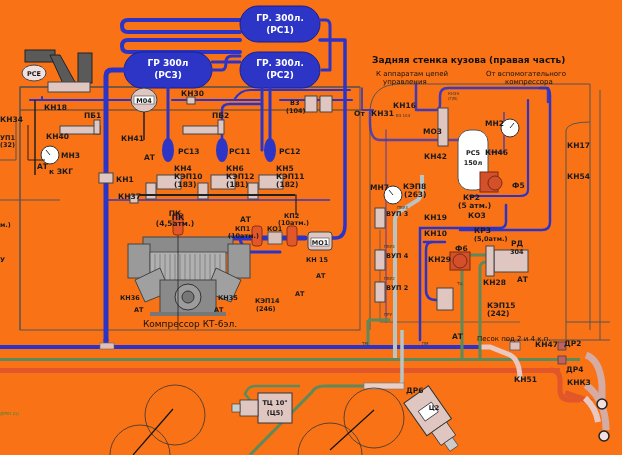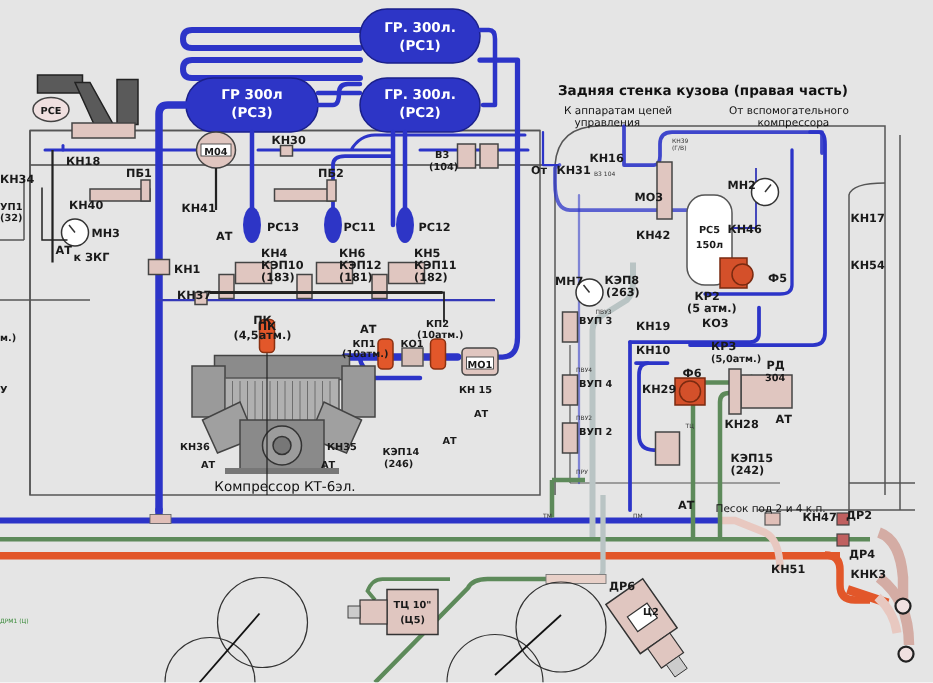--- a/index.html
+++ b/index.html
@@ -1,16 +1,16 @@
 <!DOCTYPE html>
 <html><head>
 <meta charset="utf-8">
 <style>
   html,body{margin:0;padding:0;background:#fff;}
-  #stage{position:relative;width:622px;height:455px;overflow:hidden;background:#e5e5e5;font-family:"DejaVu Sans",sans-serif;}
+  #stage{position:relative;width:622px;height:455px;overflow:hidden;background:#f97316;font-family:"DejaVu Sans",sans-serif;}
   svg{position:absolute;left:0;top:0;}
   .lbl{font-family:"DejaVu Sans",sans-serif;font-size:7.5px;font-weight:bold;fill:#1a1a1a;}
   .lbl-sm{font-family:"DejaVu Sans",sans-serif;font-size:6.5px;font-weight:bold;fill:#1a1a1a;}
   .lbl-xs{font-family:"DejaVu Sans",sans-serif;font-size:4px;fill:#333;}
   .tank-txt{font-family:"DejaVu Sans",sans-serif;font-size:9px;fill:#fff;font-weight:bold;}
   .title{font-family:"DejaVu Sans",sans-serif;font-size:9px;font-weight:bold;fill:#111;}
   .sub{font-family:"DejaVu Sans",sans-serif;font-size:7px;fill:#111;}
   .comp-lbl{font-family:"DejaVu Sans",sans-serif;font-size:9px;fill:#111;}
   .pipe-b{stroke:#2c34c8;fill:none;stroke-linecap:round;stroke-linejoin:round;}
   .pipe-thin{stroke:#3438b8;fill:none;}

